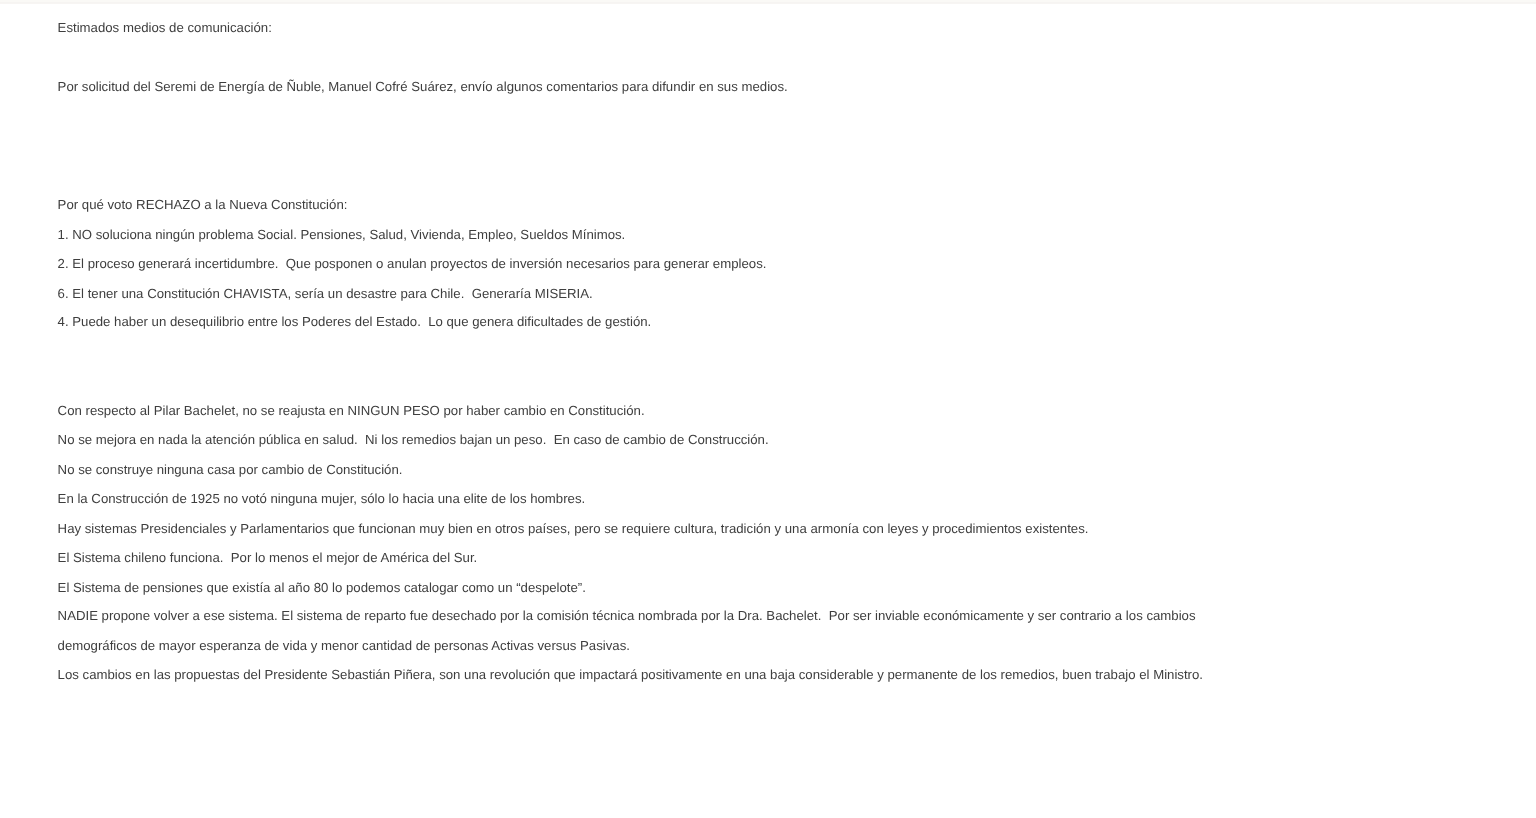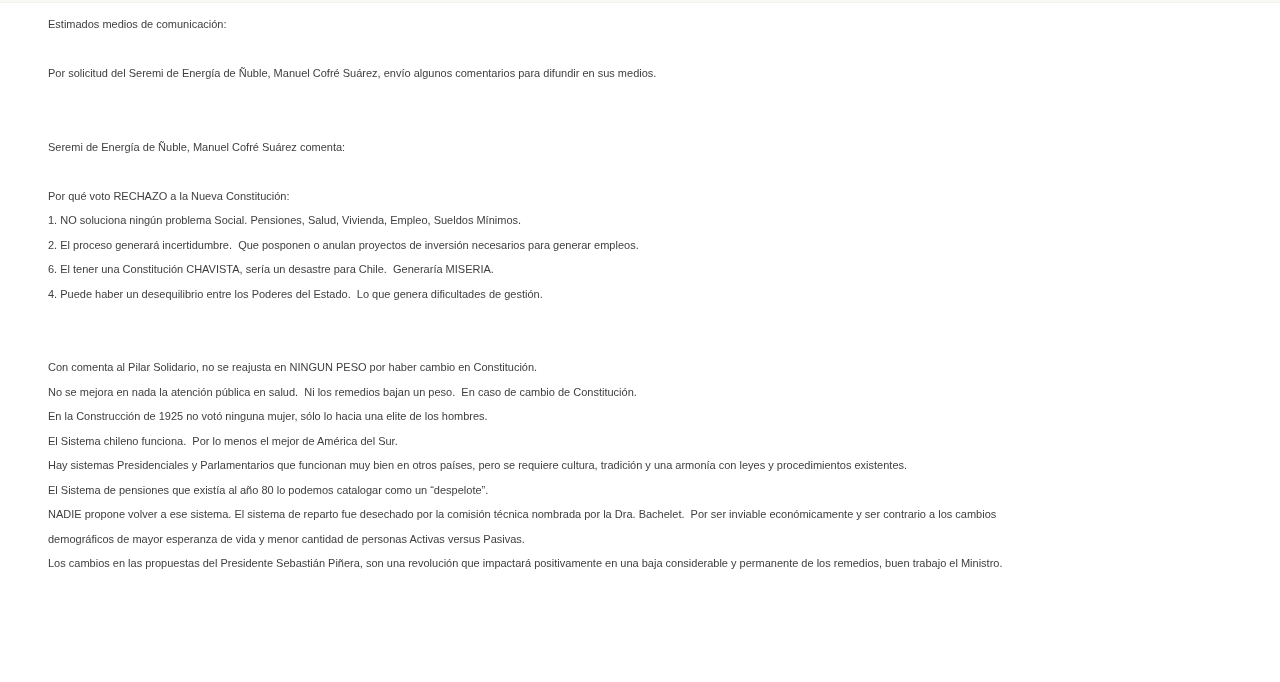--- a/index.html
+++ b/index.html
@@ -34,31 +34,31 @@
 <body>
 
 <div class="top-edge"></div>
 
 <div class="doc">
     <div class="line">Estimados medios de comunicación:</div>
     <div class="line"></div>
     <div class="line">Por solicitud del Seremi de Energía de Ñuble, Manuel Cofré Suárez, envío algunos comentarios para difundir en sus medios.</div>
     <div class="line"></div>
     <div class="line"></div>
-    <div class="line">Seremi de Energía de Ñuble, Manuel Cofré Suárez comenta:</div>
     <div class="line"></div>
     <div class="line">Por qué voto RECHAZO a la Nueva Constitución:</div>
     <div class="line">1. NO soluciona ningún problema Social. Pensiones, Salud, Vivienda, Empleo, Sueldos Mínimos.</div>
     <div class="line">2. El proceso generará incertidumbre.  Que posponen o anulan proyectos de inversión necesarios para generar empleos.</div>
     <div class="line">6. El tener una Constitución CHAVISTA, sería un desastre para Chile.  Generaría MISERIA.</div>
     <div class="line">4. Puede haber un desequilibrio entre los Poderes del Estado.  Lo que genera dificultades de gestión.</div>
     <div class="line"></div>
     <div class="line"></div>
-    <div class="line">Con comenta al Pilar Solidario, no se reajusta en NINGUN PESO por haber cambio en Constitución.</div>
-    <div class="line">No se mejora en nada la atención pública en salud.  Ni los remedios bajan un peso.  En caso de cambio de Constitución.</div>
+    <div class="line">Con respecto al Pilar Bachelet, no se reajusta en NINGUN PESO por haber cambio en Constitución.</div>
+    <div class="line">No se mejora en nada la atención pública en salud.  Ni los remedios bajan un peso.  En caso de cambio de Construcción.</div>
+    <div class="line">No se construye ninguna casa por cambio de Constitución.</div>
     <div class="line">En la Construcción de 1925 no votó ninguna mujer, sólo lo hacia una elite de los hombres.</div>
+    <div class="line">Hay sistemas Presidenciales y Parlamentarios que funcionan muy bien en otros países, pero se requiere cultura, tradición y una armonía con leyes y procedimientos existentes.</div>
     <div class="line">El Sistema chileno funciona.  Por lo menos el mejor de América del Sur.</div>
-    <div class="line">Hay sistemas Presidenciales y Parlamentarios que funcionan muy bien en otros países, pero se requiere cultura, tradición y una armonía con leyes y procedimientos existentes.</div>
     <div class="line">El Sistema de pensiones que existía al año 80 lo podemos catalogar como un “despelote”.</div>
     <div class="line">NADIE propone volver a ese sistema. El sistema de reparto fue desechado por la comisión técnica nombrada por la Dra. Bachelet.  Por ser inviable económicamente y ser contrario a los cambios</div>
     <div class="line">demográficos de mayor esperanza de vida y menor cantidad de personas Activas versus Pasivas.</div>
     <div class="line">Los cambios en las propuestas del Presidente Sebastián Piñera, son una revolución que impactará positivamente en una baja considerable y permanente de los remedios, buen trabajo el Ministro.</div>
   </div>
 
 </body></html>

